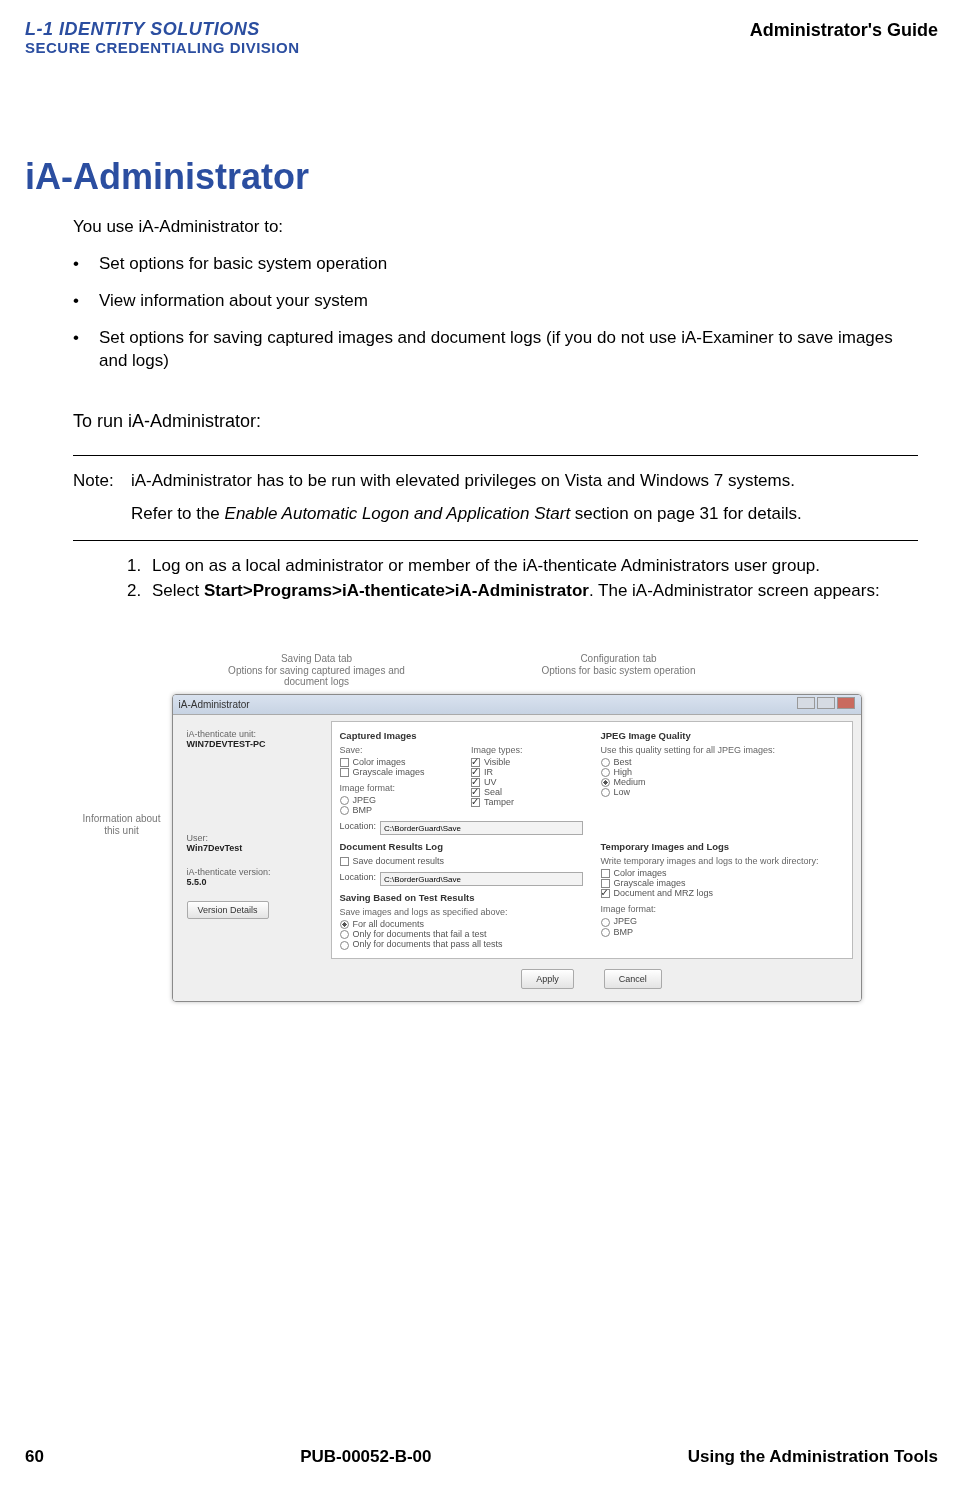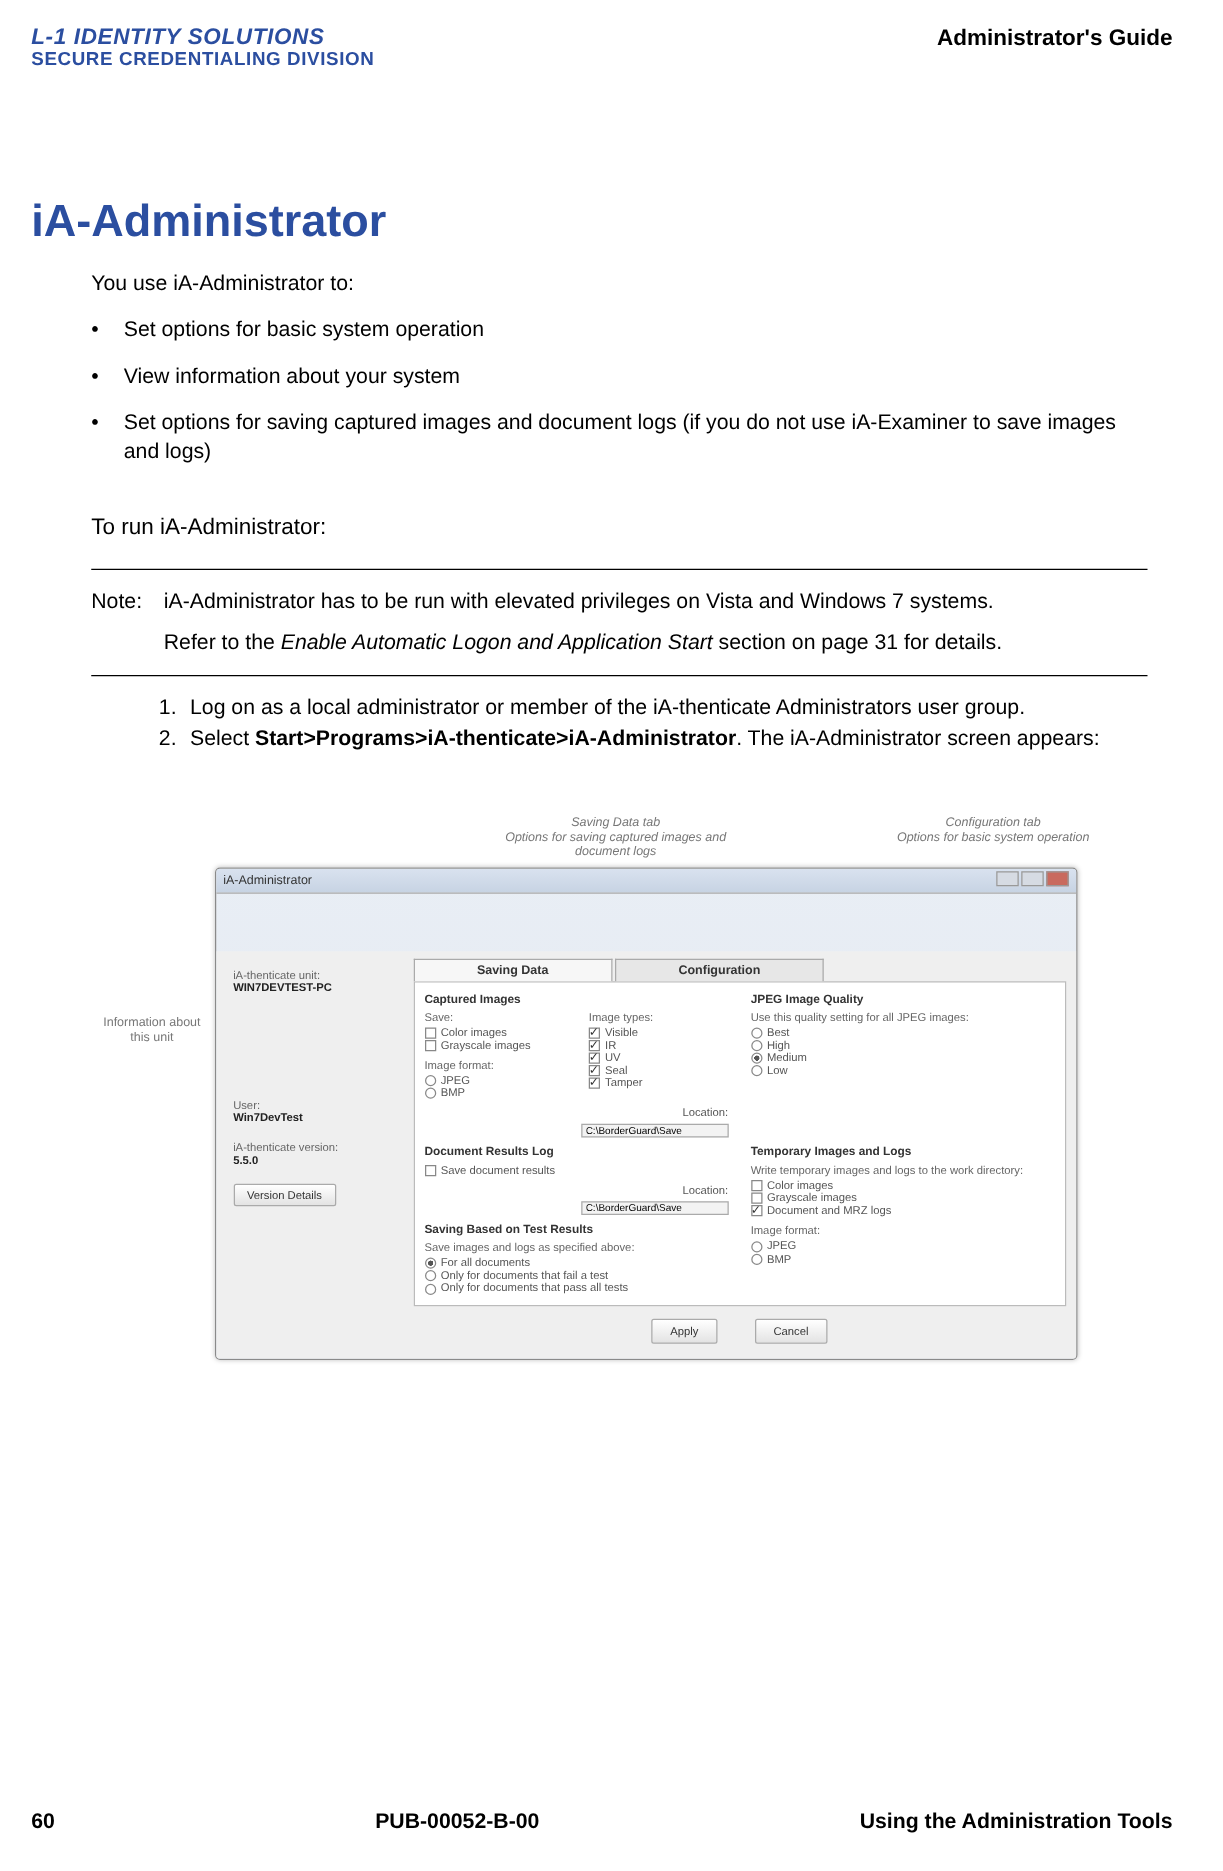--- a/index.html
+++ b/index.html
@@ -94,28 +94,27 @@
   
   .shot-wrap {
     margin: 50px auto 0 auto;
     width: 780px;
     position: relative;
     font-size: 10px;
     color: #666;
   }
   .callouts-top {
     display: flex;
-    justify-content: flex-end;
+    justify-content: flex-start;
     gap: 120px;
     text-align: center;
     font-size: 10px;
     color: #777;
     margin-bottom: 6px;
     margin-left: 120px;
-    font-style: italic;
   }
   .callouts-top div { max-width: 210px; line-height: 1.15; }
   .callout-side {
     position: absolute;
     left: -10px;
     top: 160px;
     width: 80px;
     text-align: center;
     color: #777;
     font-size: 10px;
@@ -145,21 +144,20 @@
     display: inline-block;
     width: 18px; height: 12px;
     background: #d6dbe3;
     border: 1px solid #999;
     margin-left: 2px;
   }
   .win-controls span.close { background: #c96a5f; }
   .win-body {
     background: #efefef;
     padding: 6px 8px 12px 8px;
-    margin-top: 46px;
   }
   .tabs-row {
     display: flex;
     margin-left: 150px;
   }
   .tab {
     border: 1px solid #aaa;
     background: #f7f7f7;
     padding: 3px 50px;
     font-size: 10px;
@@ -212,21 +210,21 @@
   .rad.sel::after, .chk.sel::after {
     content: ""; display: block;
   }
   .rad.sel { background: radial-gradient(#555 0 40%, #fff 45% 100%); }
   .chk.sel { background: #fff; position: relative; }
   .chk.sel::after {
     content: "✓"; position: absolute; left: -1px; top: -3px; font-size: 10px; color: #333;
   }
   .row2col { display: flex; gap: 20px; }
   .row2col > div { flex: 1; }
-  .locrow { margin-top: 6px; display: flex; align-items: flex-end; gap: 4px; flex-direction: column; }
+  .locrow { margin-top: 6px; display: flex; align-items: flex-start; gap: 4px; }
   .locrow input {
     border: 1px solid #aaa; background: #f3f3f3; height: 14px; flex: 1; font-size: 8px; padding: 0 3px;
   }
   .btn-row {
     display: flex; justify-content: center; gap: 30px; margin-top: 10px;
   }
   .btn-row .btn { padding: 4px 14px; }
 
   .footer {
     position: absolute;
@@ -304,24 +302,20 @@
             <div class="lbl">iA-thenticate unit:</div>
             <div class="val">WIN7DEVTEST-PC</div>
             <div style="height:70px"></div>
             <div class="lbl">User:</div>
             <div class="val">Win7DevTest</div>
             <div class="lbl">iA-thenticate version:</div>
             <div class="val">5.5.0</div>
             <span class="btn">Version Details</span>
           </div>
           <div style="flex:1">
-            <div class="tabs-row" style="margin-left:0">
-              <div class="tab">Saving Data</div>
-              <div class="tab" style="background:#e7e7e7">Configuration</div>
-            </div>
             <div class="main-panel">
 
               <div class="group">
                 <div class="group-title">Captured Images</div>
                 <div class="row2col">
                   <div>
                     <div class="subl">Save:</div>
                     <div><span class="chk"></span><span>Color images</span></div>
                     <div><span class="chk"></span><span>Grayscale images</span></div>
                     <div class="subl" style="margin-top:6px">Image format:</div>

